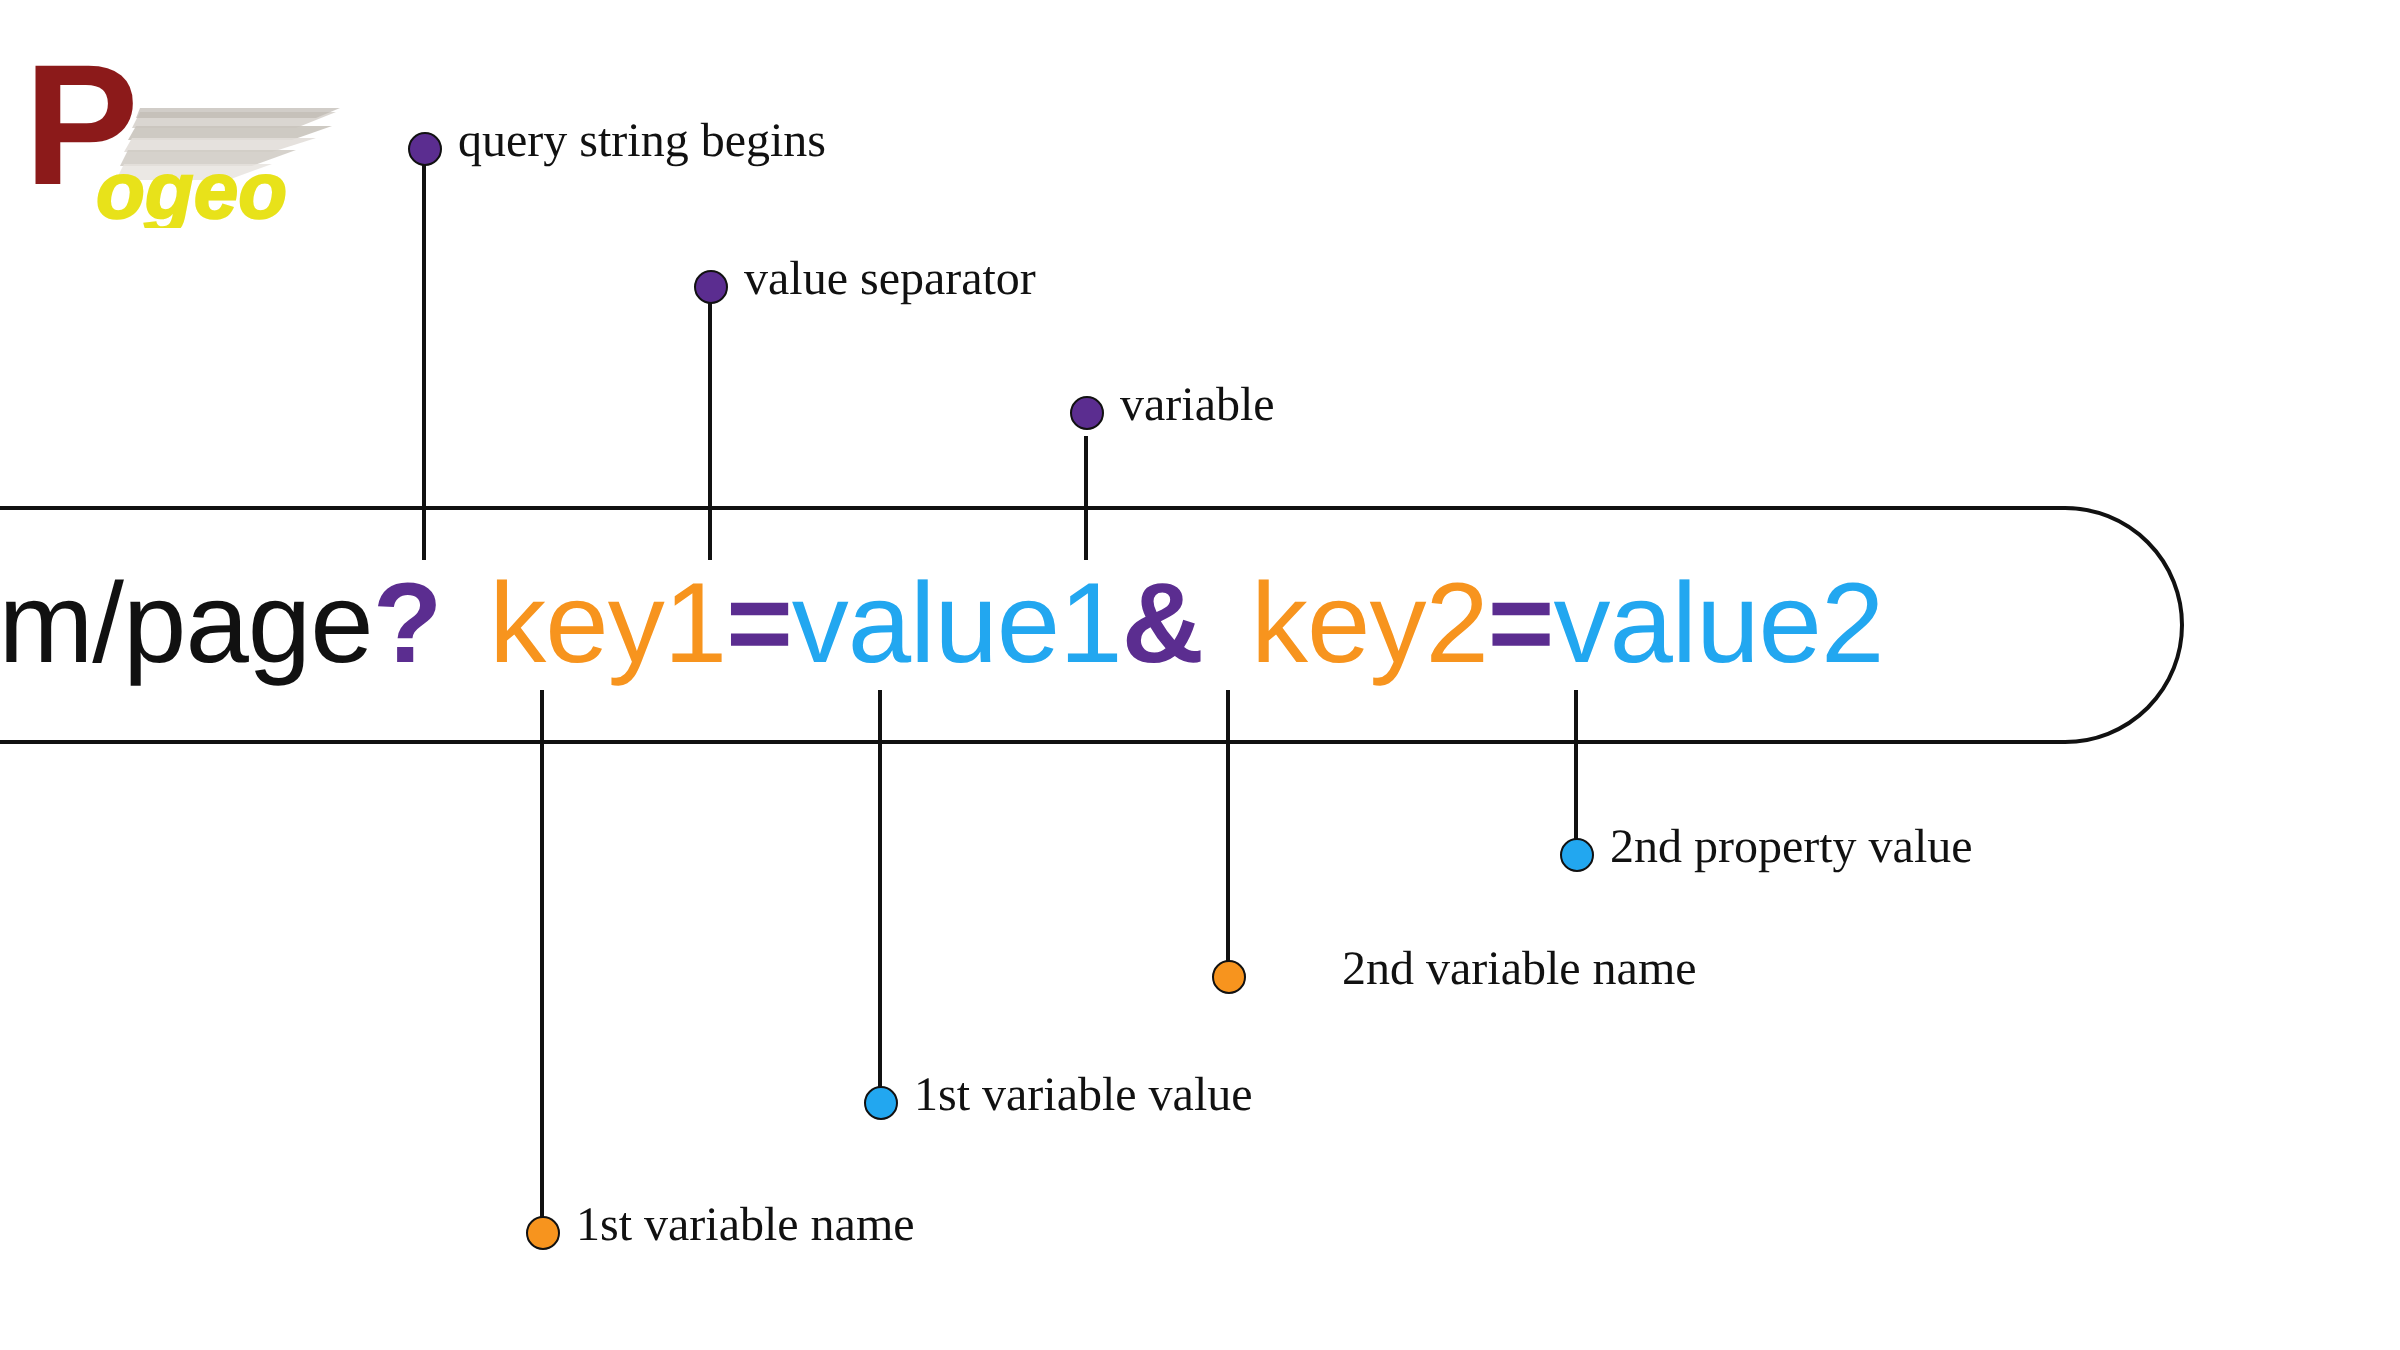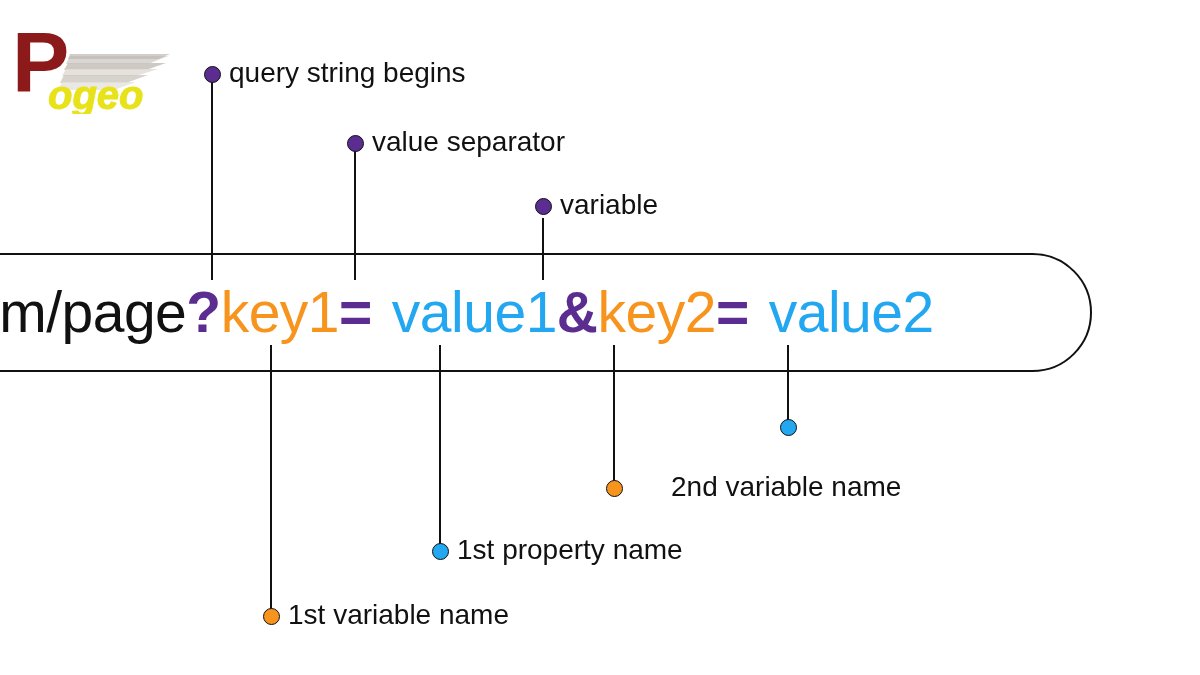--- a/index.html
+++ b/index.html
@@ -47,30 +47,30 @@
     line-height: 119px;
     white-space: nowrap;
     font-size: 57px;
     letter-spacing: -0.5px;
     font-family: "Liberation Sans", sans-serif;
     font-weight: 400;
   }
   #url-text span { display: inline; }
   .seg-host  { color: #111111; }
   .seg-punct { color: #5B2D90; font-weight: 700; }
-  .seg-key   { color: #F7941E; }
-  .seg-val   { color: #22A7F0; margin-left: 20px; }
+  .seg-key   { color: #F7941E; margin-left: 24px; }
+  .seg-val   { color: #22A7F0; }
 
   
   .callout-label {
     position: absolute;
     white-space: nowrap;
-    font-size: 28px;
+    font-size: 24px;
     color: #111111;
-    font-family: Liberation Sans, sans-serif;
+    font-family: Liberation Serif, serif;
     line-height: 1;
   }
   .dot {
     position: absolute;
     width: 17px;
     height: 17px;
     border-radius: 50%;
     border: 1.5px solid #111111;
     box-sizing: border-box;
   }
@@ -119,26 +119,27 @@
   <div class="leader" style="left:354px; top:149px; height:131px;"></div>
   <div class="dot purple" style="left:347px; top:135px;"></div>
   <div class="callout-label" style="left:372px; top:128px;text-align:right;">value separator</div>
 
   <div class="leader" style="left:542px; top:218px; height:62px;"></div>
   <div class="dot purple" style="left:535px; top:198px;"></div>
   <div class="callout-label" style="left:560px; top:191px;">variable</div>
 
   <div class="leader" style="left:787px; top:345px; height:82px;"></div>
   <div class="dot blue" style="left:780px; top:419px;"></div>
+  <div class="callout-label" style="left:805px; top:412px;">2nd property value</div>
 
   <div class="leader" style="left:613px; top:345px; height:143px;"></div>
   <div class="dot orange" style="left:606px; top:480px;"></div>
   <div class="callout-label" style="left:631px; top:473px;margin-left:40px;">2nd variable name</div>
 
   <div class="leader" style="left:439px; top:345px; height:206px;"></div>
   <div class="dot blue" style="left:432px; top:543px;"></div>
-  <div class="callout-label" style="left:457px; top:536px;">1st property name</div>
+  <div class="callout-label" style="left:457px; top:536px;">1st variable value</div>
 
   <div class="leader" style="left:270px; top:345px; height:271px;"></div>
   <div class="dot orange" style="left:263px; top:608px;"></div>
   <div class="callout-label" style="left:288px; top:601px;text-align:right;">1st variable name</div>
 
 </div>
 
 </body></html>

